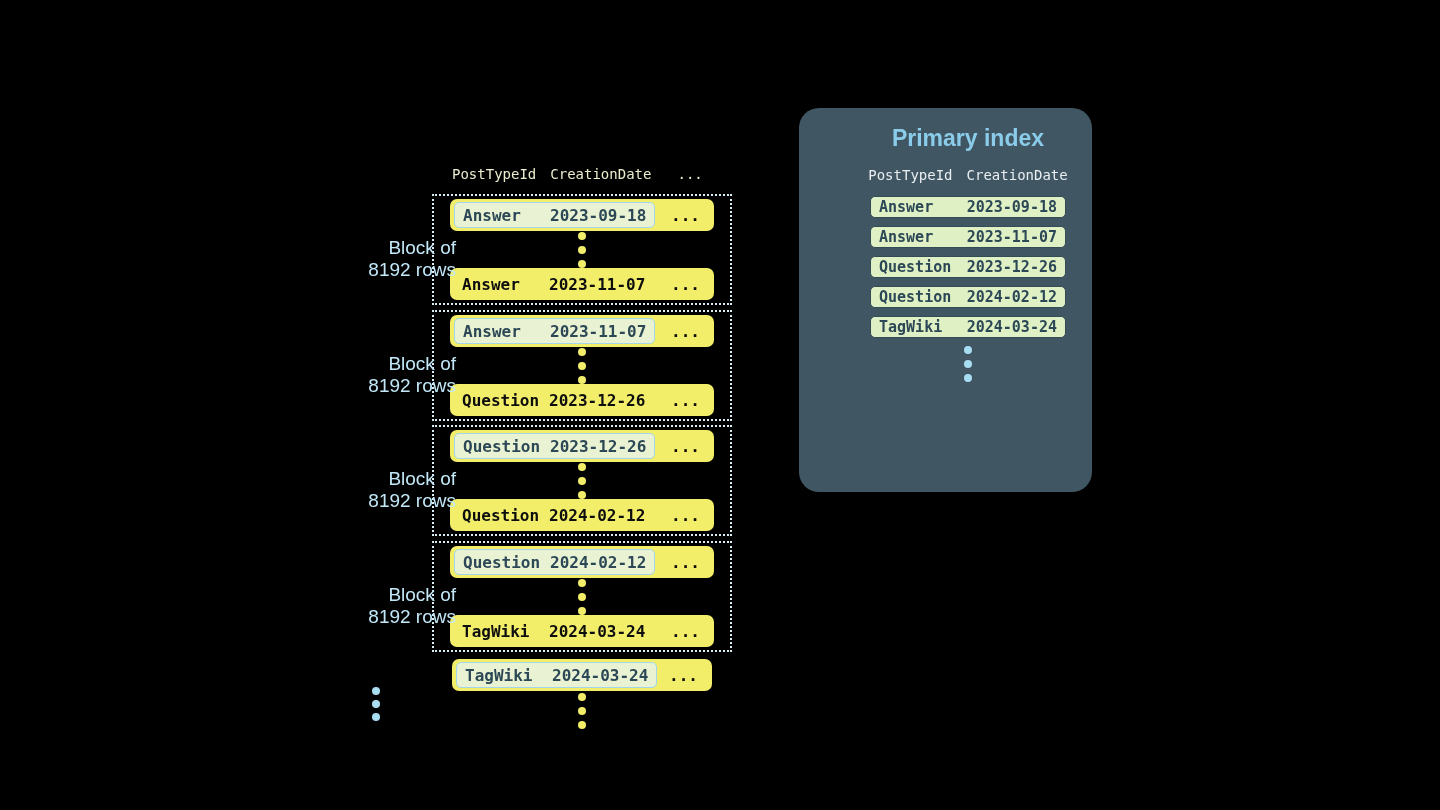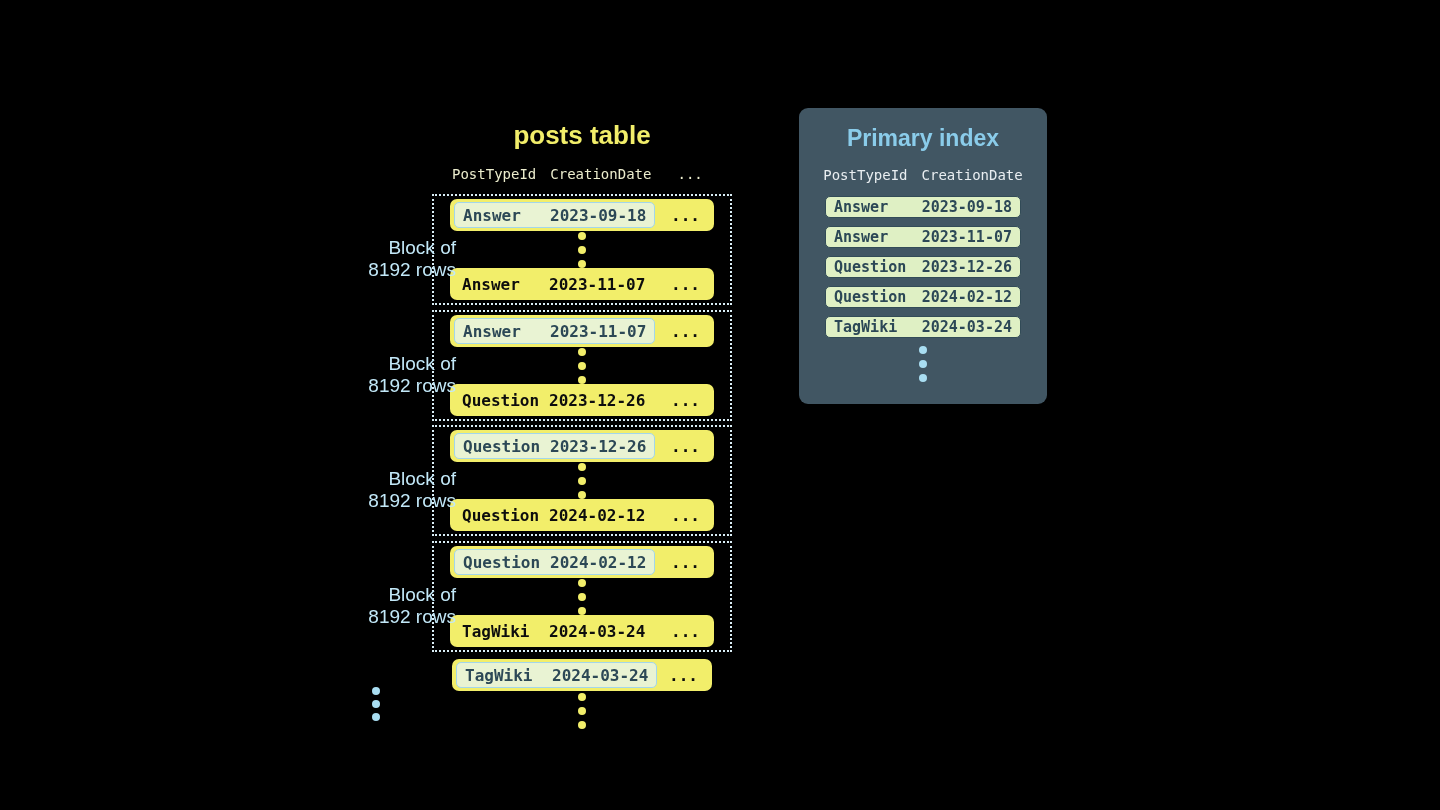--- a/index.html
+++ b/index.html
@@ -34,40 +34,39 @@
   .vdots.blue i{background:var(--blue-dot);}
 
   .block-label{position:absolute;left:296px;width:160px;text-align:right;
                font-size:19px;line-height:22px;color:var(--blue-label);}
 
   .bottom-dots{position:absolute;left:432px;top:693px;width:300px;}
   .left-dots{position:absolute;left:372px;top:687px;}
   .left-dots.vdots{gap:5px;}
 
   
-  .panel{position:absolute;left:799px;top:108px;width:248px;height:296px;
-         background:var(--panel-bg);border-radius:9px;}
+  .panel{position:absolute;left:799px;top:108px;width:248px;height:384px;
+         background:var(--panel-bg);border-radius:20px;padding-left:45px;}
   .panel-title{margin-top:17px;text-align:center;font-size:23px;font-weight:600;
                color:var(--panel-title);}
   .panel-header{margin-top:15px;display:flex;justify-content:center;gap:14px;
                 font-family:"DejaVu Sans Mono", monospace;font-size:14px;color:var(--panel-header);}
   .irows{margin:13px auto 0;width:196px;display:flex;flex-direction:column;gap:8px;}
   .irow{height:22px;box-sizing:border-box;background:var(--irow-bg);
         border:1px solid var(--irow-border);border-radius:5px;display:flex;
         justify-content:space-between;align-items:center;padding:0 8px;
         font-family:"DejaVu Sans Mono", monospace;font-weight:bold;font-size:15px;
         color:var(--hl-text);}
   .panel .vdots{margin-top:8px;}
 </style>
 </head>
 <body>
 
 <div class="stage">
 
-  <div class="posts-title">posts table</div>
 
   <div class="posts-header">
     <span class="h-type">PostTypeId</span>
     <span class="h-date">CreationDate</span>
     <span class="h-more">...</span>
   </div>
 
   <div class="block" style="top:194px">
     <div class="yrow">
       <span class="vals hl">

